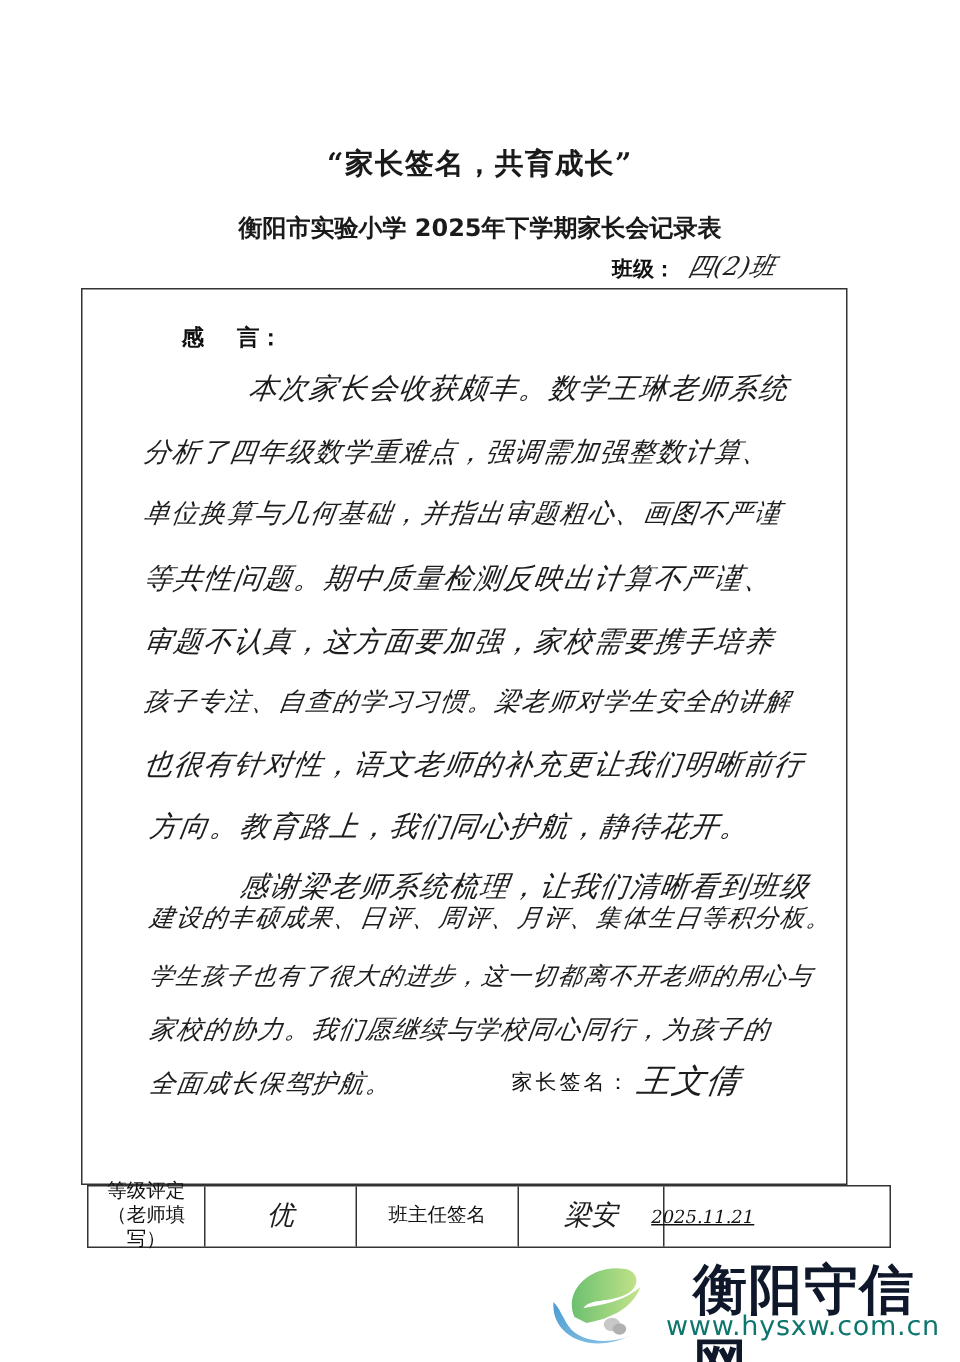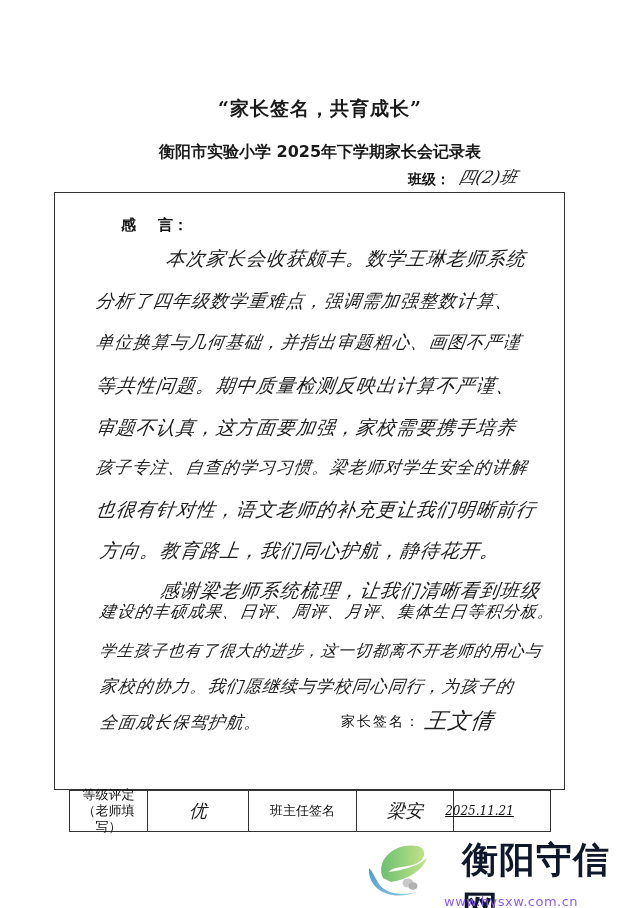--- a/index.html
+++ b/index.html
@@ -29,38 +29,38 @@
   }
   .heading .gap { display:inline-block; width:22px; }
   .hw {
     position:absolute; font-family:"DejaVu Serif", serif; font-style:italic; font-size:19px;
     color:#1d1d1d; white-space:nowrap; letter-spacing:1px; transform:skewX(-8deg);
   }
   .sig-label { left:341px; top:713px; font-family:"DejaVu Serif", serif; font-size:14px; letter-spacing:2px; }
   .sig-val { left:425px; top:706px; font-size:22px; }
 
   .bottom-table {
-    left:69px; top:790px; width:482px; height:42px; border:1.5px solid #333; box-sizing:border-box;
+    left:58px; top:790px; width:536px; height:42px; border:1.5px solid #333; box-sizing:border-box;
     display:flex;
   }
   .cell {
     border-right:1.5px solid #333; box-sizing:border-box; display:flex; align-items:center; justify-content:center;
     font-family:"DejaVu Sans", sans-serif; font-size:13px; text-align:center; line-height:16px;
   }
   .cell:last-child { border-right:none; }
   .cell.hand { font-family:"DejaVu Serif", serif; font-style:italic; font-size:18px; color:#1d1d1d; }
   .cell.date { font-size:12px; font-style:italic; font-family:"DejaVu Serif", serif; }
 
   .wm-logo { left:365px; top:838px; width:80px; height:64px; }
   .wm-name {
     left:462px; top:836px; font-family:Liberation Sans, sans-serif; font-weight:bold; font-size:36px;
     color:#0f172a; letter-spacing:1px;
   }
   .wm-url {
-    left:444px; top:874px; font-family:"DejaVu Sans", sans-serif; font-size:13px; color:#8b5cf6; letter-spacing:0.5px;margin-top:20px;
+    left:444px; top:874px; font-family:"DejaVu Sans", sans-serif; font-size:18px; color:#0f766e; letter-spacing:0.5px;
   }
   .wm-gzh {
     left:420px; top:876px; font-family:"DejaVu Sans", sans-serif; font-size:13px; color:#b9b9b9; opacity:0.85;margin-top:44px;
   }
   .wechat-icon { left:402px; top:877px; width:16px; height:14px; }
 </style>
 </head>
 <body>
 
 <div class="abs title">“家长签名，共育成长”</div>

